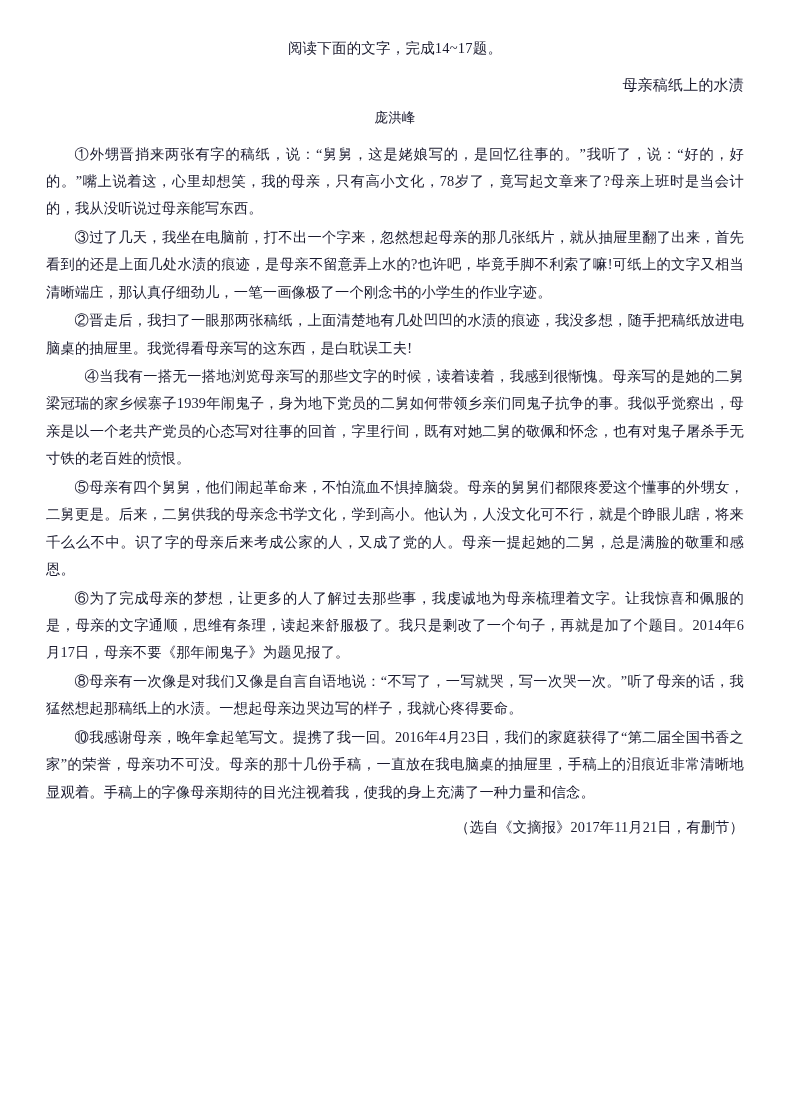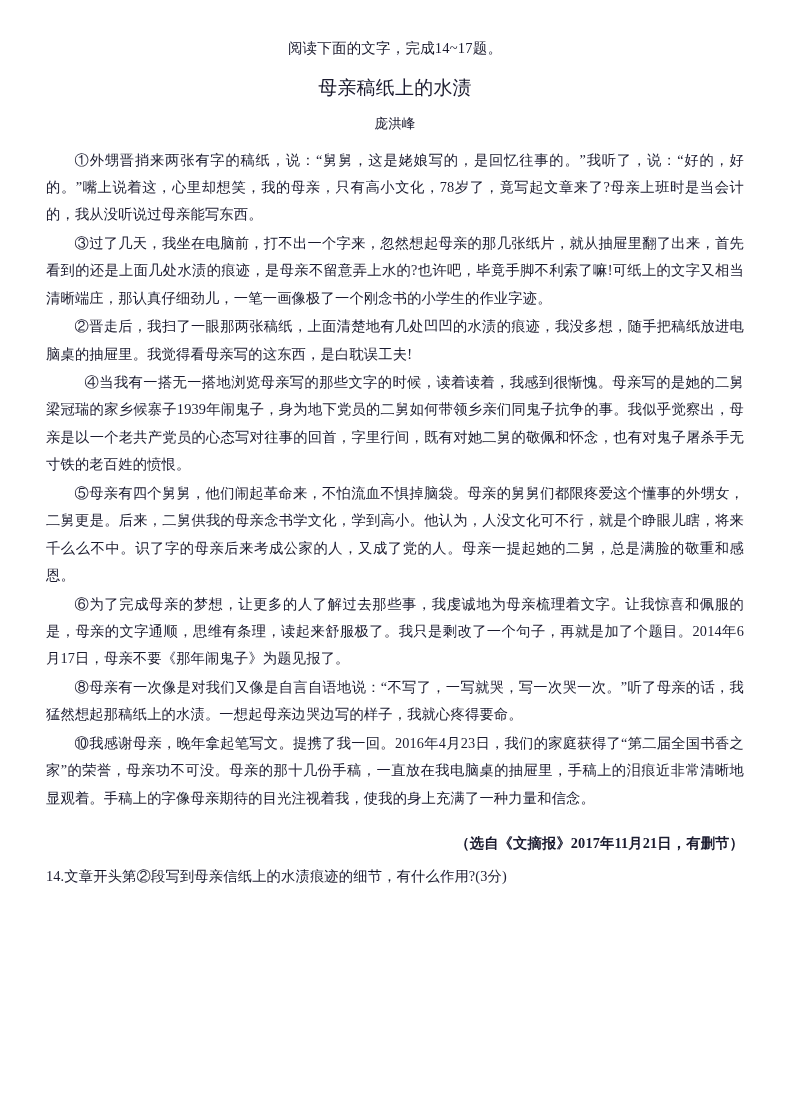--- a/index.html
+++ b/index.html
@@ -22,22 +22,22 @@
     border-radius: 10px;
   }
   .instruction {
     text-align: center;
     font-size: 14.5px;
     line-height: 1.5;
     margin: 0 0 14px 0;
     letter-spacing: 0.2px;
   }
   .doc-title {
-    text-align: center;
-    font-size: 19px;
+    text-align: right;
+    font-size: 15px;
     line-height: 1.5;
     margin: 0 0 12px 0;
     letter-spacing: 0.2px;
   }
   .doc-author {
     text-align: center;
     font-size: 13.5px;
     line-height: 1.5;
     margin: 0 0 12px 0;
     letter-spacing: 0.2px;
@@ -50,24 +50,23 @@
     text-justify: inter-ideograph;
     text-indent: 2em;
     letter-spacing: 0.15px;
   }
   .para.indent-extra {
     text-indent: 2.7em;
   }
   .source {
     font-size: 14.3px;
     line-height: 1.92;
-    margin: 18px 0 6px 0;
+    margin: 8px 0 6px 0;
     text-align: right;
     letter-spacing: 0.15px;
-    font-weight: bold;
   }
   .question {
     font-size: 14.3px;
     line-height: 1.92;
     margin: 6px 0 0 0;
     text-align: left;
     letter-spacing: 0.15px;
   }
 </style>
 </head>
@@ -85,15 +84,14 @@
   <p class="para">③过了几天，我坐在电脑前，打不出一个字来，忽然想起母亲的那几张纸片，就从抽屉里翻了出来，首先看到的还是上面几处水渍的痕迹，是母亲不留意弄上水的?也许吧，毕竟手脚不利索了嘛!可纸上的文字又相当清晰端庄，那认真仔细劲儿，一笔一画像极了一个刚念书的小学生的作业字迹。</p>
   <p class="para">②晋走后，我扫了一眼那两张稿纸，上面清楚地有几处凹凹的水渍的痕迹，我没多想，随手把稿纸放进电脑桌的抽屉里。我觉得看母亲写的这东西，是白耽误工夫!</p>
   <p class="para indent-extra">④当我有一搭无一搭地浏览母亲写的那些文字的时候，读着读着，我感到很惭愧。母亲写的是她的二舅梁冠瑞的家乡候寨子1939年闹鬼子，身为地下党员的二舅如何带领乡亲们同鬼子抗争的事。我似乎觉察出，母亲是以一个老共产党员的心态写对往事的回首，字里行间，既有对她二舅的敬佩和怀念，也有对鬼子屠杀手无寸铁的老百姓的愤恨。</p>
   <p class="para">⑤母亲有四个舅舅，他们闹起革命来，不怕流血不惧掉脑袋。母亲的舅舅们都限疼爱这个懂事的外甥女，二舅更是。后来，二舅供我的母亲念书学文化，学到高小。他认为，人没文化可不行，就是个睁眼儿瞎，将来千么么不中。识了字的母亲后来考成公家的人，又成了党的人。母亲一提起她的二舅，总是满脸的敬重和感恩。</p>
   <p class="para">⑥为了完成母亲的梦想，让更多的人了解过去那些事，我虔诚地为母亲梳理着文字。让我惊喜和佩服的是，母亲的文字通顺，思维有条理，读起来舒服极了。我只是剩改了一个句子，再就是加了个题目。2014年6月17日，母亲不要《那年闹鬼子》为题见报了。</p>
   <p class="para">⑧母亲有一次像是对我们又像是自言自语地说：“不写了，一写就哭，写一次哭一次。”听了母亲的话，我猛然想起那稿纸上的水渍。一想起母亲边哭边写的样子，我就心疼得要命。</p>
   <p class="para">⑩我感谢母亲，晚年拿起笔写文。提携了我一回。2016年4月23日，我们的家庭获得了“第二届全国书香之家”的荣誉，母亲功不可没。母亲的那十几份手稿，一直放在我电脑桌的抽屉里，手稿上的泪痕近非常清晰地显观着。手稿上的字像母亲期待的目光注视着我，使我的身上充满了一种力量和信念。</p>
 
   <p class="source">（选自《文摘报》2017年11月21日，有删节）</p>
 
-  <p class="question">14.文章开头第②段写到母亲信纸上的水渍痕迹的细节，有什么作用?(3分)</p>
 
 </div>
 
 </body></html>

